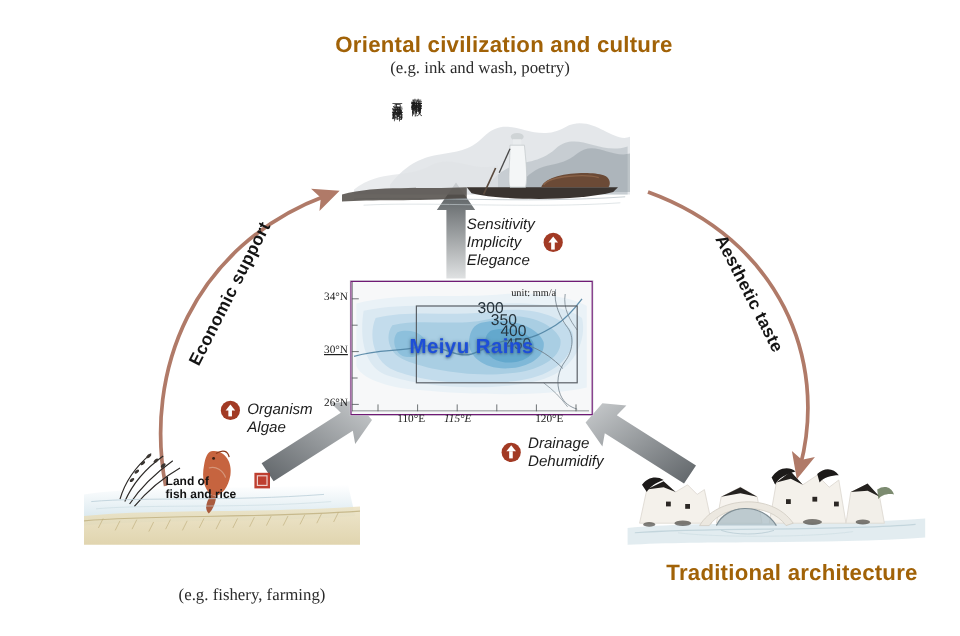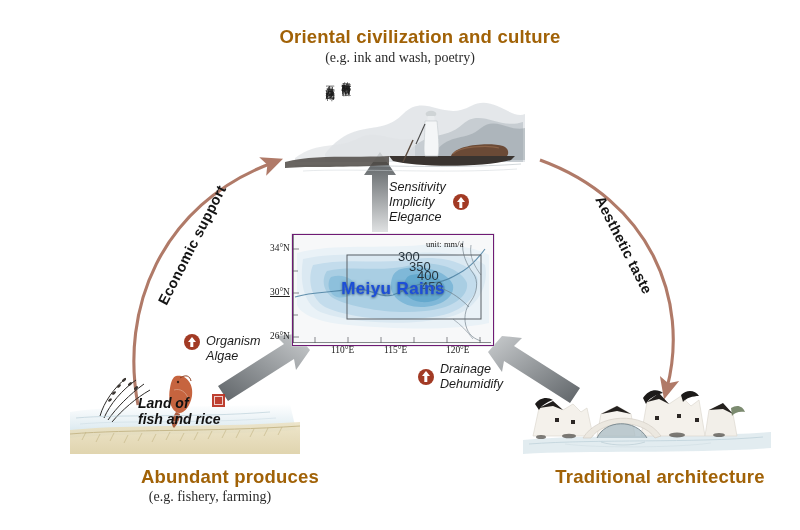--- a/index.html
+++ b/index.html
@@ -126,23 +126,22 @@
     color: #1d4ed8;
     text-shadow: 0 0 3px rgba(90,130,160,.9), 0 1px 2px rgba(60,90,120,.8);
     letter-spacing: 0.4px;
     pointer-events: none;
   }
 
   
   #fishrice-label {
     left: 138px; top: 396px;
     font-family: "Liberation Sans", sans-serif;
-    font-style: italic;
     font-weight: bold;
-    font-size: 14px;
+    font-size: 10px;
     color: #121212;
     line-height: 1.14;
     white-space: nowrap;
   }
   .seal {
     position: absolute;
     left: 74px; top: -2px;
     width: 13px; height: 13px;
     background: #b92f1f;
     opacity: .92;
@@ -308,21 +307,21 @@
     <div class="contour-lab" style="left:128px;top:44px;opacity:.85;">450</div>
 
     <div id="meiyu-text">Meiyu Rains</div>
   </div>
 
   <div class="abs map-axis-label" style="left:270px;top:243px;">34°N</div>
   <div class="abs map-axis-label" style="left:270px;top:287px;text-decoration:underline;">30°N</div>
   <div class="abs map-axis-label" style="left:270px;top:331px;">26°N</div>
 
   <div class="abs map-axis-label" style="left:331px;top:345px;">110°E</div>
-  <div class="abs map-axis-label" style="left:384px;top:345px;">115°E</div>
+  <div class="abs map-axis-label" style="left:370px;top:345px;font-style:italic;">115°E</div>
   <div class="abs map-axis-label" style="left:446px;top:345px;">120°E</div>
 
   <div class="abs" style="left:184px;top:334px;display:flex;align-items:flex-start;gap:6px;">
     <span class="uparrow"></span>
     <div class="annot">
       <div>Organism</div>
       <div>Algae</div>
     </div>
   </div>
 
@@ -429,18 +428,17 @@
     <path d="M60,86 C90,90 170,90 206,85" fill="none" stroke="#cbdbe1" stroke-width="0.7" opacity=".7"></path>
 
     <g fill="#3c3a35" opacity=".65">
       <ellipse cx="64" cy="78" rx="7" ry="2.3"></ellipse>
       <ellipse cx="172" cy="77" rx="8" ry="2.4"></ellipse>
       <ellipse cx="214" cy="77" rx="6" ry="2.1"></ellipse>
       <ellipse cx="36" cy="79" rx="5" ry="2"></ellipse>
     </g>
   </svg>
 
-  <div class="abs node-title" style="left:60px;top:466px;width:300px;">Abundant produces</div>
   <div class="abs node-sub" style="left:60px;top:489px;width:300px;">(e.g. fishery, farming)</div>
 
   <div class="abs node-title" style="left:490px;top:466px;width:300px;">Traditional architecture</div>
 
 </div>
 
 </body></html>

